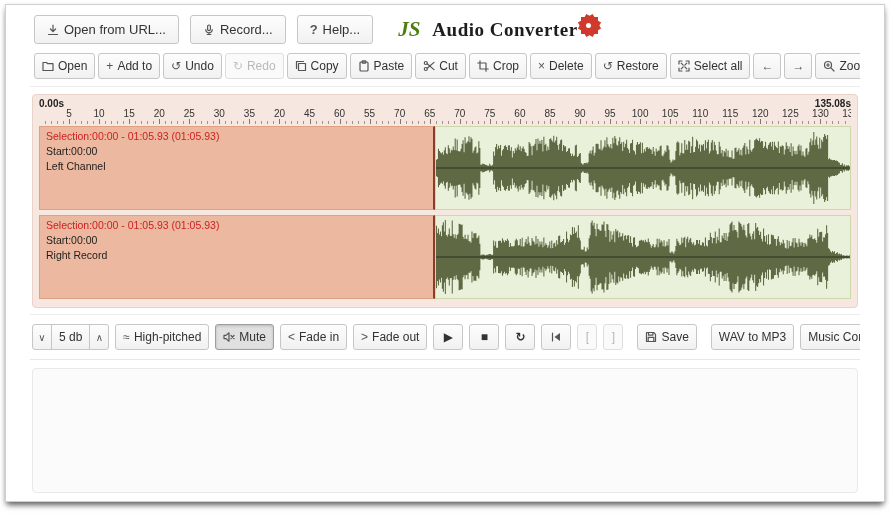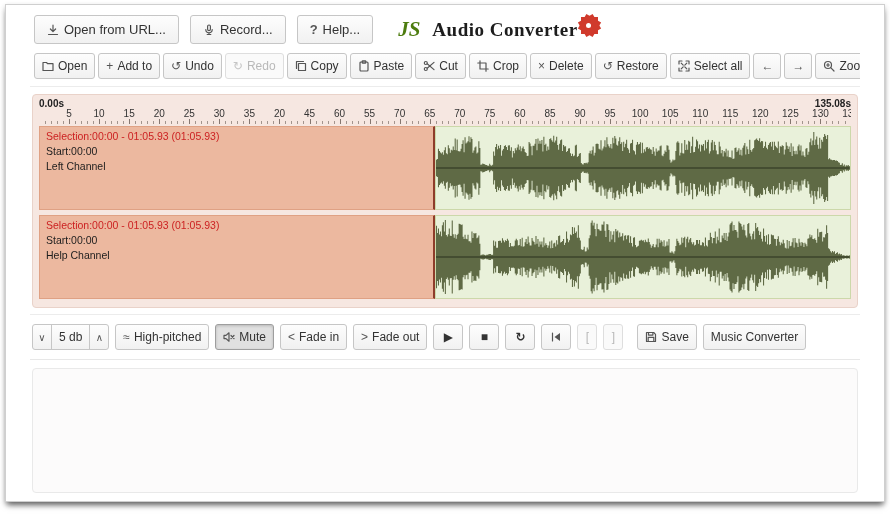--- a/index.html
+++ b/index.html
@@ -379,21 +379,21 @@
     <div class="channel">
       <div class="wave-region" style="left: 48.8%;">
         <svg class="wave" preserveAspectRatio="none" viewBox="0 0 420 84">
             <path d="M0.5 10.0L0.5 74.0M1.5 17.3L1.5 66.7M2.5 12.7L2.5 71.3M3.5 19.0L3.5 65.0M4.5 15.9L4.5 68.1M5.5 20.8L5.5 63.2M6.5 9.4L6.5 74.6M7.5 6.5L7.5 77.5M8.5 15.8L8.5 68.2M9.5 4.2L9.5 79.8M10.5 19.4L10.5 64.6M11.5 21.1L11.5 62.9M12.5 18.8L12.5 65.2M13.5 12.9L13.5 71.1M14.5 20.2L14.5 63.8M15.5 20.5L15.5 63.5M16.5 4.7L16.5 79.3M17.5 18.6L17.5 65.4M18.5 22.2L18.5 61.8M19.5 18.7L19.5 65.3M20.5 23.4L20.5 60.6M21.5 19.4L21.5 64.6M22.5 18.3L22.5 65.7M23.5 8.0L23.5 76.0M24.5 8.2L24.5 75.8M25.5 9.2L25.5 74.8M26.5 8.6L26.5 75.4M27.5 21.2L27.5 62.8M28.5 23.5L28.5 60.5M29.5 19.3L29.5 64.7M30.5 23.4L30.5 60.6M31.5 23.8L31.5 60.2M32.5 19.2L32.5 64.8M33.5 25.9L33.5 58.1M34.5 25.8L34.5 58.2M35.5 27.3L35.5 56.7M36.5 16.0L36.5 68.0M37.5 22.6L37.5 61.4M38.5 17.4L38.5 66.6M39.5 18.2L39.5 65.8M40.5 17.5L40.5 66.5M41.5 22.7L41.5 61.3M42.5 22.0L42.5 62.0M43.5 19.9L43.5 64.1M44.5 28.5L44.5 55.5M45.5 40.3L45.5 43.7M46.5 39.6L46.5 44.4M47.5 39.4L47.5 44.6M48.5 39.4L48.5 44.6M49.5 40.0L49.5 44.0M50.5 40.4L50.5 43.6M51.5 39.6L51.5 44.4M52.5 39.8L52.5 44.2M53.5 39.3L53.5 44.7M54.5 39.0L54.5 45.0M55.5 39.0L55.5 45.0M56.5 39.9L56.5 44.1M57.5 39.7L57.5 44.3M58.5 25.1L58.5 58.9M59.5 30.6L59.5 53.4M60.5 26.0L60.5 58.0M61.5 32.4L61.5 51.6M62.5 32.5L62.5 51.5M63.5 25.5L63.5 58.5M64.5 25.3L64.5 58.7M65.5 25.3L65.5 58.7M66.5 27.4L66.5 56.6M67.5 22.9L67.5 61.1M68.5 25.2L68.5 58.8M69.5 26.9L69.5 57.1M70.5 24.9L70.5 59.1M71.5 25.6L71.5 58.4M72.5 23.4L72.5 60.6M73.5 25.2L73.5 58.8M74.5 31.7L74.5 52.3M75.5 27.7L75.5 56.3M76.5 31.0L76.5 53.0M77.5 31.0L77.5 53.0M78.5 31.3L78.5 52.7M79.5 30.5L79.5 53.5M80.5 25.1L80.5 58.9M81.5 23.2L81.5 60.8M82.5 24.9L82.5 59.1M83.5 30.2L83.5 53.8M84.5 29.6L84.5 54.4M85.5 23.6L85.5 60.4M86.5 31.1L86.5 52.9M87.5 22.4L87.5 61.6M88.5 31.6L88.5 52.4M89.5 30.9L89.5 53.1M90.5 26.8L90.5 57.2M91.5 23.6L91.5 60.4M92.5 28.7L92.5 55.3M93.5 21.0L93.5 63.0M94.5 27.1L94.5 56.9M95.5 30.3L95.5 53.7M96.5 30.2L96.5 53.8M97.5 22.5L97.5 61.5M98.5 25.4L98.5 58.6M99.5 26.6L99.5 57.4M100.5 29.1L100.5 54.9M101.5 20.4L101.5 63.6M102.5 28.5L102.5 55.5M103.5 23.5L103.5 60.5M104.5 31.5L104.5 52.5M105.5 26.1L105.5 57.9M106.5 29.2L106.5 54.8M107.5 26.1L107.5 57.9M108.5 32.1L108.5 51.9M109.5 22.1L109.5 61.9M110.5 30.3L110.5 53.7M111.5 28.0L111.5 56.0M112.5 29.7L112.5 54.3M113.5 32.6L113.5 51.4M114.5 30.1L114.5 53.9M115.5 26.0L115.5 58.0M116.5 33.0L116.5 51.0M117.5 25.1L117.5 58.9M118.5 32.7L118.5 51.3M119.5 28.1L119.5 55.9M120.5 27.3L120.5 56.7M121.5 31.2L121.5 52.8M122.5 24.8L122.5 59.2M123.5 29.1L123.5 54.9M124.5 20.5L124.5 63.5M125.5 19.9L125.5 64.1M126.5 27.1L126.5 56.9M127.5 26.7L127.5 57.3M128.5 25.5L128.5 58.5M129.5 23.5L129.5 60.5M130.5 29.6L130.5 54.4M131.5 27.4L131.5 56.6M132.5 16.0L132.5 68.0M133.5 23.3L133.5 60.7M134.5 26.9L134.5 57.1M135.5 24.9L135.5 59.1M136.5 18.9L136.5 65.1M137.5 19.6L137.5 64.4M138.5 11.2L138.5 72.8M139.5 18.4L139.5 65.6M140.5 11.7L140.5 72.3M141.5 17.4L141.5 66.6M142.5 15.9L142.5 68.1M143.5 22.2L143.5 61.8M144.5 9.6L144.5 74.4M145.5 22.3L145.5 61.7M146.5 25.1L146.5 58.9M147.5 34.0L147.5 50.0M148.5 34.9L148.5 49.1M149.5 34.4L149.5 49.6M150.5 31.5L150.5 52.5M151.5 36.4L151.5 47.6M152.5 36.1L152.5 47.9M153.5 32.2L153.5 51.8M154.5 34.2L154.5 49.8M155.5 22.8L155.5 61.2M156.5 19.6L156.5 64.4M157.5 7.0L157.5 77.0M158.5 4.5L158.5 79.5M159.5 9.7L159.5 74.3M160.5 7.0L160.5 77.0M161.5 13.2L161.5 70.8M162.5 20.7L162.5 63.3M163.5 7.9L163.5 76.1M164.5 13.2L164.5 70.8M165.5 13.8L165.5 70.2M166.5 15.0L166.5 69.0M167.5 15.0L167.5 69.0M168.5 8.8L168.5 75.2M169.5 9.0L169.5 75.0M170.5 5.7L170.5 78.3M171.5 15.2L171.5 68.8M172.5 21.5L172.5 62.5M173.5 8.2L173.5 75.8M174.5 8.6L174.5 75.4M175.5 14.3L175.5 69.7M176.5 26.3L176.5 57.7M177.5 15.7L177.5 68.3M178.5 24.2L178.5 59.8M179.5 19.1L179.5 64.9M180.5 15.7L180.5 68.3M181.5 27.0L181.5 57.0M182.5 13.3L182.5 70.7M183.5 16.0L183.5 68.0M184.5 14.9L184.5 69.1M185.5 21.9L185.5 62.1M186.5 17.0L186.5 67.0M187.5 21.2L187.5 62.8M188.5 20.8L188.5 63.2M189.5 17.6L189.5 66.4M190.5 25.2L190.5 58.8M191.5 20.2L191.5 63.8M192.5 19.6L192.5 64.4M193.5 23.9L193.5 60.1M194.5 20.0L194.5 64.0M195.5 19.8L195.5 64.2M196.5 27.4L196.5 56.6M197.5 20.7L197.5 63.3M198.5 27.7L198.5 56.3M199.5 31.3L199.5 52.7M200.5 22.2L200.5 61.8M201.5 21.7L201.5 62.3M202.5 29.8L202.5 54.2M203.5 32.0L203.5 52.0M204.5 31.2L204.5 52.8M205.5 30.6L205.5 53.4M206.5 25.4L206.5 58.6M207.5 25.1L207.5 58.9M208.5 24.3L208.5 59.7M209.5 25.4L209.5 58.6M210.5 24.8L210.5 59.2M211.5 26.8L211.5 57.2M212.5 24.4L212.5 59.6M213.5 26.3L213.5 57.7M214.5 27.0L214.5 57.0M215.5 23.1L215.5 60.9M216.5 26.6L216.5 57.4M217.5 29.2L217.5 54.8M218.5 32.5L218.5 51.5M219.5 30.4L219.5 53.6M220.5 28.8L220.5 55.2M221.5 31.9L221.5 52.1M222.5 32.1L222.5 51.9M223.5 29.3L223.5 54.7M224.5 23.3L224.5 60.7M225.5 32.0L225.5 52.0M226.5 23.4L226.5 60.6M227.5 27.3L227.5 56.7M228.5 24.8L228.5 59.2M229.5 26.3L229.5 57.7M230.5 31.1L230.5 52.9M231.5 24.9L231.5 59.1M232.5 31.6L232.5 52.4M233.5 30.6L233.5 53.4M234.5 26.1L234.5 57.9M235.5 30.3L235.5 53.7M236.5 23.5L236.5 60.5M237.5 37.4L237.5 46.6M238.5 37.7L238.5 46.3M239.5 36.1L239.5 47.9M240.5 37.4L240.5 46.6M241.5 38.6L241.5 45.4M242.5 36.0L242.5 48.0M243.5 30.8L243.5 53.2M244.5 23.2L244.5 60.8M245.5 25.6L245.5 58.4M246.5 27.3L246.5 56.7M247.5 29.9L247.5 54.1M248.5 29.1L248.5 54.9M249.5 22.1L249.5 61.9M250.5 27.3L250.5 56.7M251.5 22.5L251.5 61.5M252.5 21.2L252.5 62.8M253.5 31.9L253.5 52.1M254.5 23.4L254.5 60.6M255.5 21.2L255.5 62.8M256.5 27.1L256.5 56.9M257.5 24.2L257.5 59.8M258.5 22.6L258.5 61.4M259.5 27.0L259.5 57.0M260.5 28.9L260.5 55.1M261.5 26.8L261.5 57.2M262.5 30.3L262.5 53.7M263.5 29.5L263.5 54.5M264.5 24.5L264.5 59.5M265.5 24.6L265.5 59.4M266.5 28.3L266.5 55.7M267.5 24.7L267.5 59.3M268.5 29.9L268.5 54.1M269.5 30.0L269.5 54.0M270.5 27.0L270.5 57.0M271.5 27.5L271.5 56.5M272.5 30.9L272.5 53.1M273.5 21.9L273.5 62.1M274.5 30.1L274.5 53.9M275.5 31.2L275.5 52.8M276.5 24.9L276.5 59.1M277.5 24.6L277.5 59.4M278.5 17.1L278.5 66.9M279.5 21.5L279.5 62.5M280.5 27.9L280.5 56.1M281.5 22.5L281.5 61.5M282.5 22.5L282.5 61.5M283.5 15.8L283.5 68.2M284.5 28.1L284.5 55.9M285.5 21.3L285.5 62.7M286.5 24.8L286.5 59.2M287.5 12.9L287.5 71.1M288.5 27.0L288.5 57.0M289.5 27.0L289.5 57.0M290.5 20.1L290.5 63.9M291.5 22.8L291.5 61.2M292.5 17.4L292.5 66.6M293.5 24.7L293.5 59.3M294.5 17.5L294.5 66.5M295.5 25.5L295.5 58.5M296.5 21.0L296.5 63.0M297.5 16.9L297.5 67.1M298.5 8.7L298.5 75.3M299.5 7.2L299.5 76.8M300.5 5.7L300.5 78.3M301.5 15.1L301.5 68.9M302.5 9.1L302.5 74.9M303.5 14.3L303.5 69.7M304.5 14.3L304.5 69.7M305.5 16.2L305.5 67.8M306.5 22.4L306.5 61.6M307.5 5.6L307.5 78.4M308.5 7.2L308.5 76.8M309.5 8.1L309.5 75.9M310.5 10.7L310.5 73.3M311.5 14.2L311.5 69.8M312.5 8.9L312.5 75.1M313.5 14.5L313.5 69.5M314.5 20.0L314.5 64.0M315.5 22.1L315.5 61.9M316.5 8.3L316.5 75.7M317.5 7.1L317.5 76.9M318.5 18.0L318.5 66.0M319.5 20.8L319.5 63.2M320.5 24.1L320.5 59.9M321.5 18.3L321.5 65.7M322.5 15.7L322.5 68.3M323.5 23.8L323.5 60.2M324.5 7.2L324.5 76.8M325.5 12.5L325.5 71.5M326.5 11.3L326.5 72.7M327.5 15.2L327.5 68.8M328.5 19.5L328.5 64.5M329.5 16.2L329.5 67.8M330.5 23.2L330.5 60.8M331.5 26.2L331.5 57.8M332.5 12.8L332.5 71.2M333.5 20.4L333.5 63.6M334.5 26.4L334.5 57.6M335.5 19.7L335.5 64.3M336.5 29.0L336.5 55.0M337.5 18.6L337.5 65.4M338.5 29.5L338.5 54.5M339.5 28.8L339.5 55.2M340.5 18.9L340.5 65.1M341.5 19.7L341.5 64.3M342.5 19.8L342.5 64.2M343.5 23.3L343.5 60.7M344.5 23.5L344.5 60.5M345.5 30.6L345.5 53.4M346.5 23.6L346.5 60.4M347.5 20.8L347.5 63.2M348.5 26.5L348.5 57.5M349.5 29.9L349.5 54.1M350.5 27.1L350.5 56.9M351.5 28.4L351.5 55.6M352.5 24.4L352.5 59.6M353.5 27.8L353.5 56.2M354.5 32.4L354.5 51.6M355.5 33.3L355.5 50.7M356.5 24.6L356.5 59.4M357.5 33.4L357.5 50.6M358.5 25.6L358.5 58.4M359.5 31.1L359.5 52.9M360.5 30.4L360.5 53.6M361.5 27.0L361.5 57.0M362.5 22.8L362.5 61.2M363.5 32.3L363.5 51.7M364.5 22.6L364.5 61.4M365.5 27.1L365.5 56.9M366.5 27.8L366.5 56.2M367.5 31.8L367.5 52.2M368.5 23.3L368.5 60.7M369.5 27.1L369.5 56.9M370.5 30.6L370.5 53.4M371.5 26.6L371.5 57.4M372.5 27.6L372.5 56.4M373.5 31.8L373.5 52.2M374.5 27.3L374.5 56.7M375.5 28.9L375.5 55.1M376.5 31.1L376.5 52.9M377.5 23.4L377.5 60.6M378.5 22.7L378.5 61.3M379.5 19.0L379.5 65.0M380.5 21.7L380.5 62.3M381.5 19.8L381.5 64.2M382.5 23.5L382.5 60.5M383.5 23.9L383.5 60.1M384.5 22.8L384.5 61.2M385.5 24.6L385.5 59.4M386.5 27.4L386.5 56.6M387.5 13.0L387.5 71.0M388.5 21.3L388.5 62.7M389.5 16.7L389.5 67.3M390.5 16.4L390.5 67.6M391.5 16.1L391.5 67.9M392.5 26.0L392.5 58.0M393.5 21.7L393.5 62.3M394.5 22.0L394.5 62.0M395.5 18.6L395.5 65.4M396.5 9.4L396.5 74.6M397.5 17.3L397.5 66.7M398.5 33.1L398.5 50.9M399.5 34.1L399.5 49.9M400.5 36.0L400.5 48.0M401.5 37.4L401.5 46.6M402.5 35.9L402.5 48.1M403.5 37.1L403.5 46.9M404.5 36.1L404.5 47.9M405.5 38.9L405.5 45.1M406.5 37.9L406.5 46.1M407.5 37.2L407.5 46.8M408.5 39.1L408.5 44.9M409.5 38.5L409.5 45.5M410.5 39.4L410.5 44.6M411.5 38.8L411.5 45.2M412.5 40.4L412.5 43.6M413.5 40.2L413.5 43.8M414.5 40.4L414.5 43.6M415.5 40.9L415.5 43.1M416.5 40.5L416.5 43.5M417.5 40.5L417.5 43.5M418.5 40.9L418.5 43.1M419.5 40.2L419.5 43.8" stroke="#5f6a45" fill="none" stroke-width="1.1"></path>
             <rect x="0" y="41.2" width="420" height="1.6" fill="#3e462c"></rect>
           </svg>
       </div>
       <div class="selection" style="width: 48.8%;">
         <div class="sel-l1">Selection:00:00 - 01:05.93 (01:05.93)</div>
         <div class="sel-l2">Start:00:00</div>
-        <div class="sel-l3">Help Channel</div>
+        <div class="sel-l3">Right Record</div>
       </div>
     </div>
   </div>
 
   <div class="row-bottom">
     <span class="btn-group">
       <button class="btn-sm sq-narrow">
         <span class="chev">∨</span>
       </button>
       <button class="btn-sm">
@@ -454,20 +454,23 @@
       <span class="ic">
           <svg viewBox="0 0 12 12">
             <path d="M1.5 1.5h7.2l1.8 1.8v7.2H1.5z"></path>
             <path d="M3.5 1.5v2.6h4.4V1.5"></path>
             <rect x="3.2" y="6.4" width="5.6" height="4.1"></rect>
           </svg>
         </span>
       <span>Save</span>
     </button>
 
+    <button class="btn-sm" style="margin-left:8px">
+      <span>WAV to MP3</span>
+    </button>
     <button class="btn-sm">
       <span>Music Converter</span>
     </button>
 
   </div>
 
   <div class="empty-panel"></div>
 
 </div>
 

